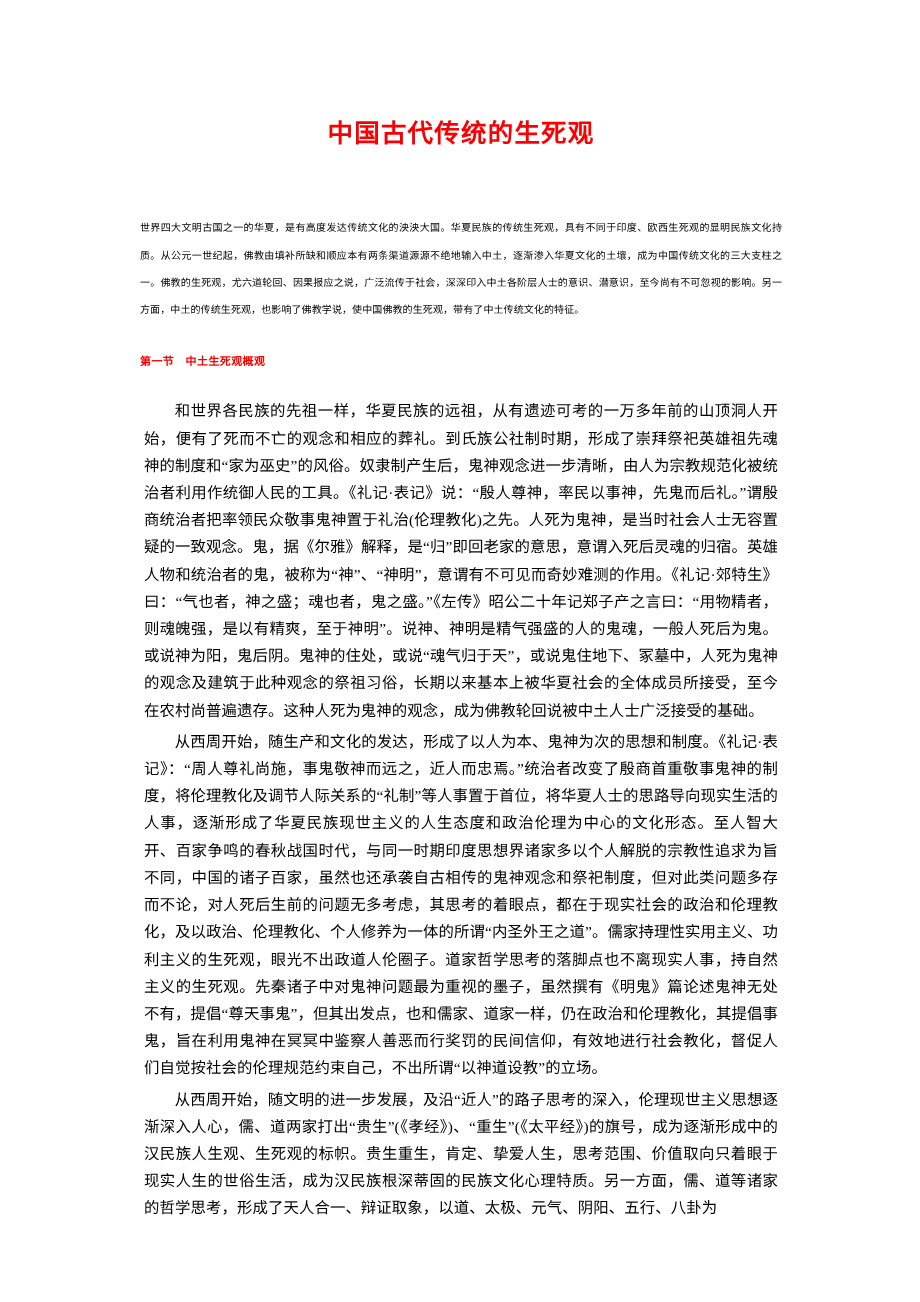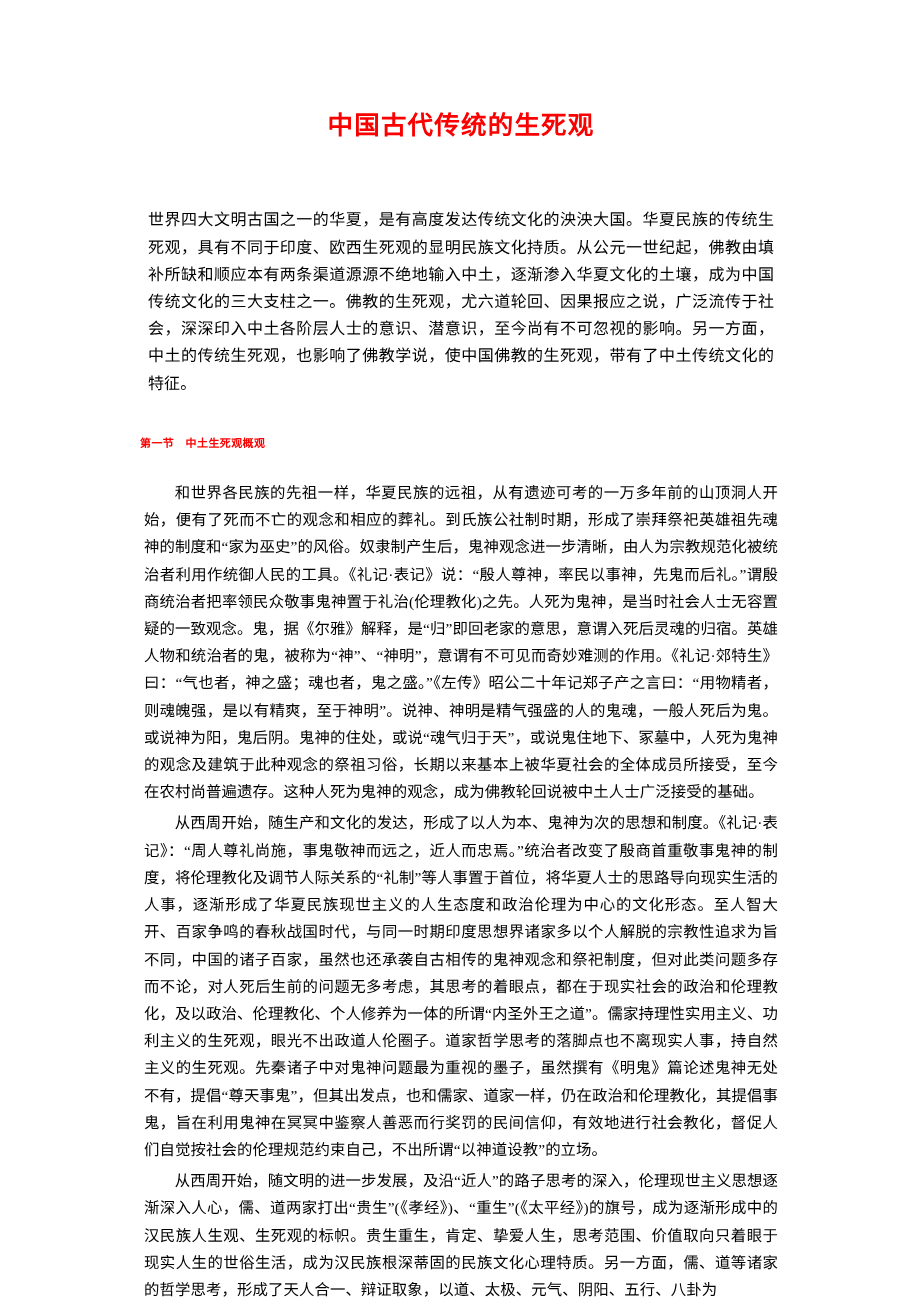--- a/index.html
+++ b/index.html
@@ -17,34 +17,34 @@
   }
   .page {
     position: relative;
     width: 920px;
     height: 1302px;
     box-sizing: border-box;
     padding: 0 138px 0 140px;
     background: #ffffff;
   }
   .doc-title {
-    margin: 0;
+    margin: 8px;
     padding-top: 108px;
     text-align: center;
     font-size: 25.5px;
     font-weight: bold;
     color: #fa0000;
     letter-spacing: 1.2px;
     line-height: 1.35;
     font-family: "DejaVu Sans", "Liberation Sans", sans-serif;
   }
   .lead {
-    margin: 8px;
+    margin: 0;
     padding-top: 56px;
-    font-size: 16px;
+    font-size: 10px;
     line-height: 27.2px;
     text-align: justify;
     text-justify: inter-ideograph;
     text-indent: 0;
     letter-spacing: 0.1px;
   }
   .section-heading {
     margin: 0;
     padding-top: 25px;
     font-size: 11px;

